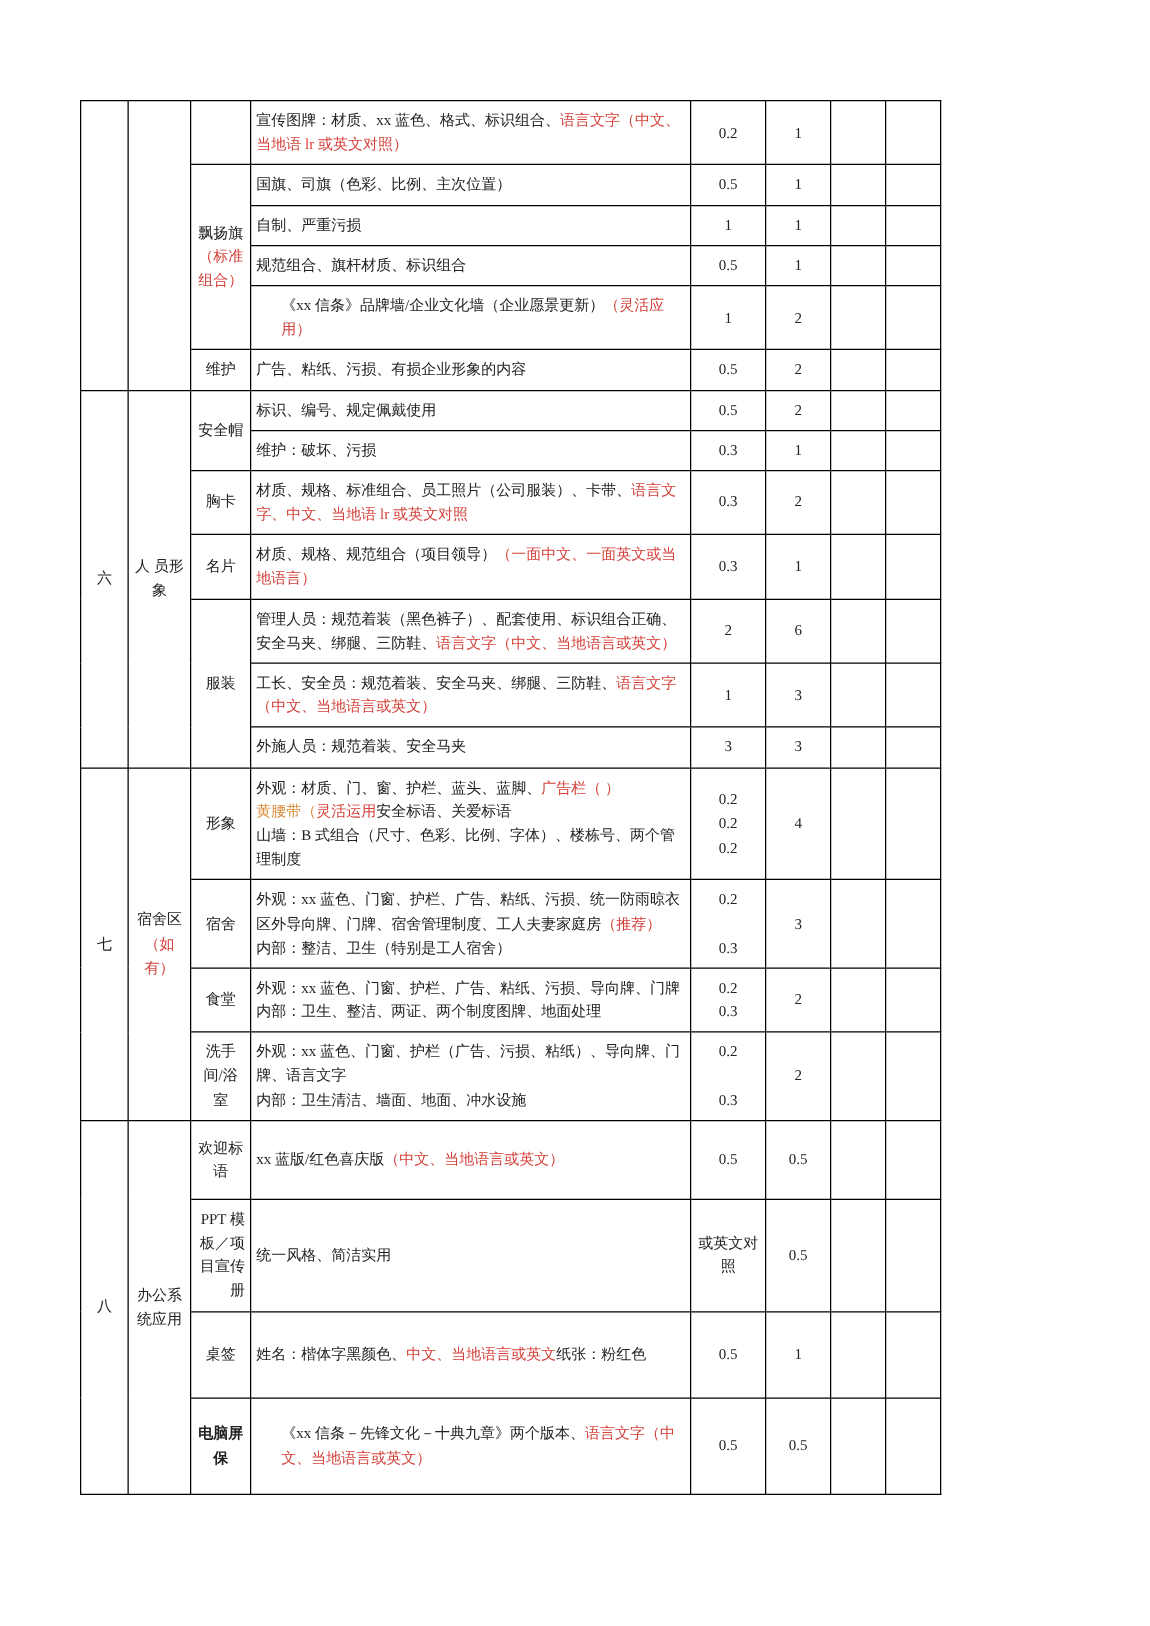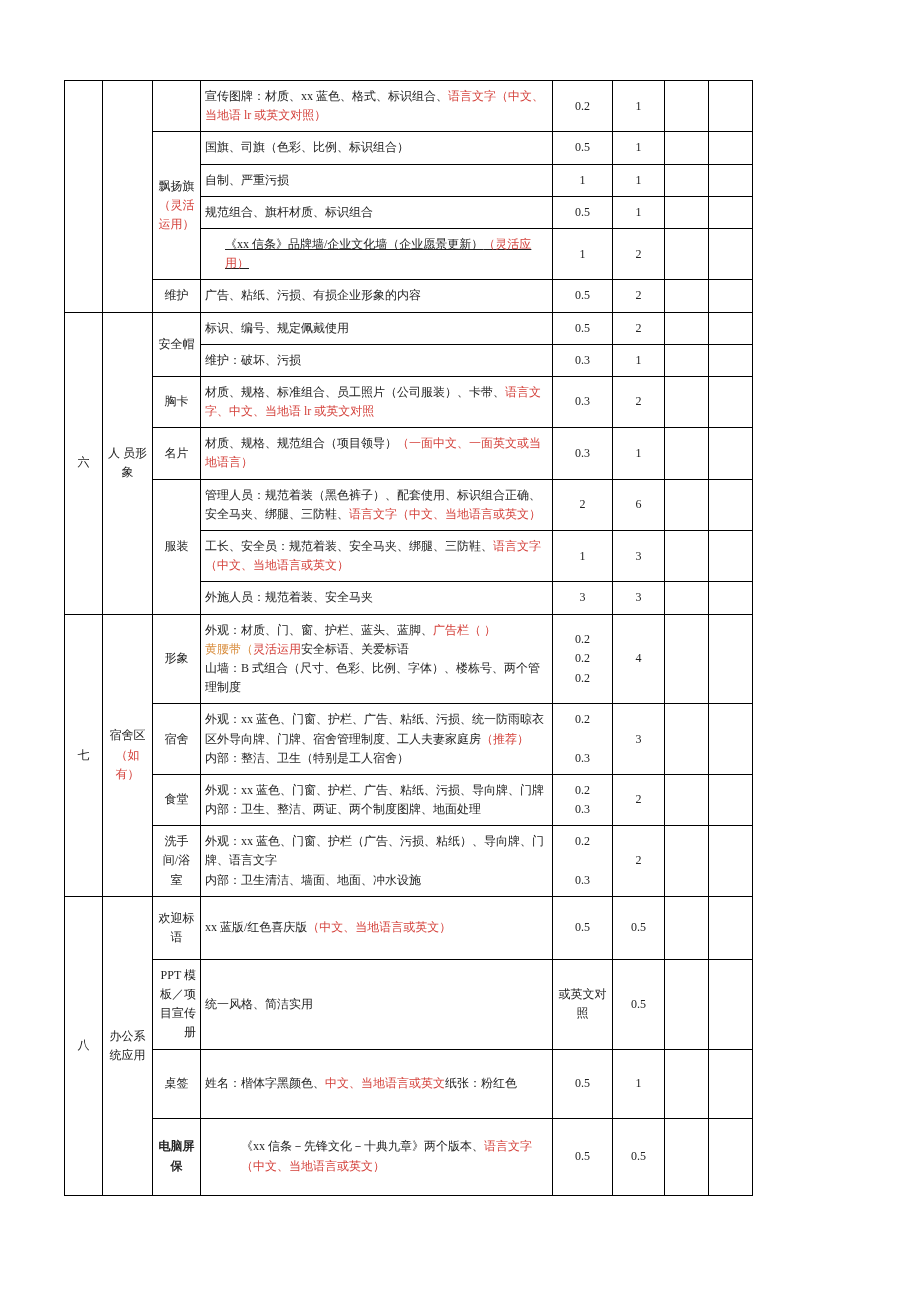--- a/index.html
+++ b/index.html
@@ -39,43 +39,43 @@
  <td rowspan="6" class="center"></td>
  <td rowspan="6" class="center"></td>
  <td class="center"></td>
  <td><span>宣传图牌：材质、xx 蓝色、格式、标识组合、</span><span class="red">语言文字（中文、当地语 lr 或英文对照）</span></td>
  <td class="center">0.2</td>
  <td class="center">1</td>
  <td></td>
  <td></td>
 </tr>
 <tr>
- <td rowspan="4" class="center"><span>飘扬旗</span><br><span class="red">（灵活运用）</span></td>
- <td>国旗、司旗（色彩、比例、标识组合）</td>
+ <td rowspan="4" class="center"><span>飘扬旗</span><br><span class="red">（标准组合）</span></td>
+ <td>国旗、司旗（色彩、比例、主次位置）</td>
  <td class="center">0.5</td>
  <td class="center">1</td>
  <td></td>
           <td></td>
 </tr>
 <tr>
  <td>自制、严重污损</td>
  <td class="center">1</td>
  <td class="center">1</td>
  <td></td>
           <td></td>
 </tr>
 <tr>
  <td>规范组合、旗杆材质、标识组合</td>
  <td class="center">0.5</td>
  <td class="center">1</td>
  <td></td>
           <td></td>
 </tr>
 <tr>
- <td style="padding-left:24px;text-decoration:underline;"><span>《xx 信条》品牌墙/企业文化墙（企业愿景更新）</span><span class="red">（灵活应用）</span></td>
+ <td style="padding-left:24px;"><span>《xx 信条》品牌墙/企业文化墙（企业愿景更新）</span><span class="red">（灵活应用）</span></td>
  <td class="center">1</td>
  <td class="center">2</td>
  <td></td>
           <td></td>
 </tr>
 <tr>
  <td class="center">维护</td>
  <td>广告、粘纸、污损、有损企业形象的内容</td>
  <td class="center">0.5</td>
  <td class="center">2</td>
@@ -199,21 +199,21 @@
 <tr>
  <td class="center" style="height:56px;">桌签</td>
  <td><span>姓名：楷体字黑颜色、</span><span class="red">中文、当地语言或英文</span><span>纸张：粉红色</span></td>
  <td class="center">0.5</td>
  <td class="center">1</td>
  <td></td>
           <td></td>
 </tr>
 <tr>
  <td class="center" style="height:64px;font-weight:bold;">电脑屏保</td>
- <td style="padding-left:40px;"><span>《xx 信条－先锋文化－十典九章》两个版本、</span><span class="red">语言文字（中文、当地语言或英文）</span></td>
+ <td style="padding-left:24px;"><span>《xx 信条－先锋文化－十典九章》两个版本、</span><span class="red">语言文字（中文、当地语言或英文）</span></td>
  <td class="center">0.5</td>
  <td class="center">0.5</td>
  <td></td>
           <td></td>
 </tr>
 
 </tbody>
 </table>
 </div>
 

